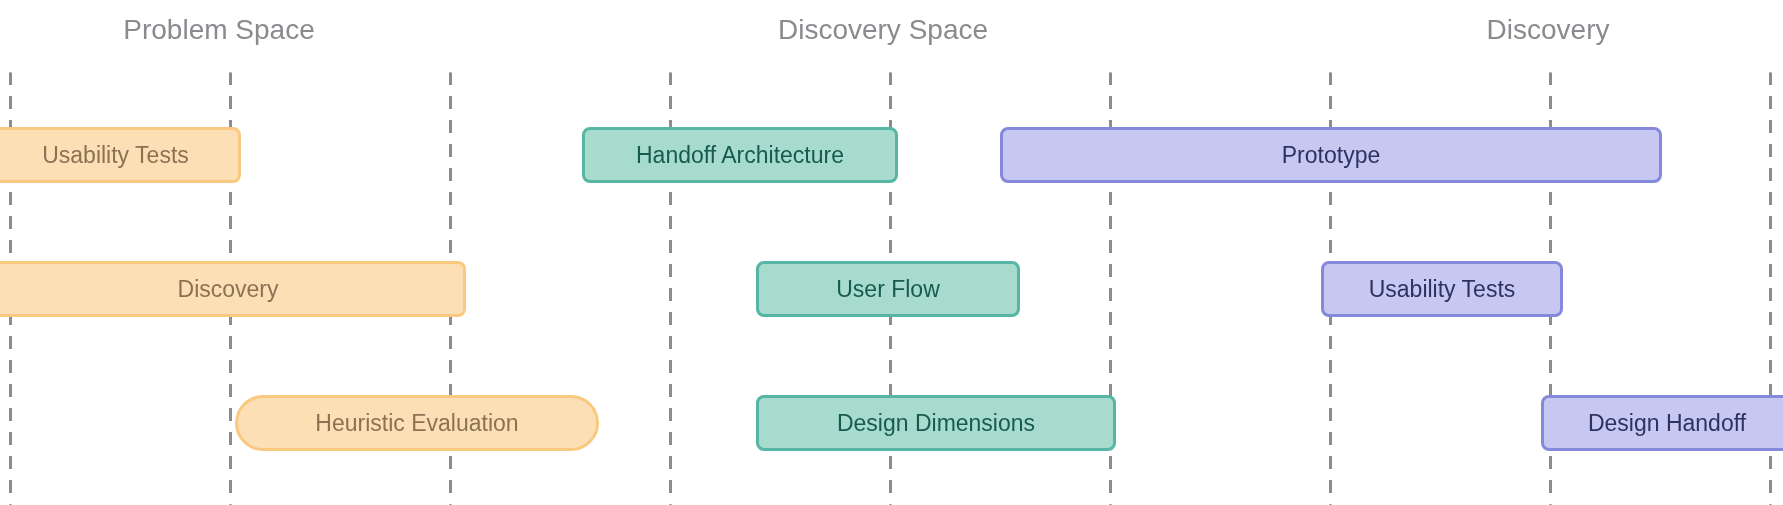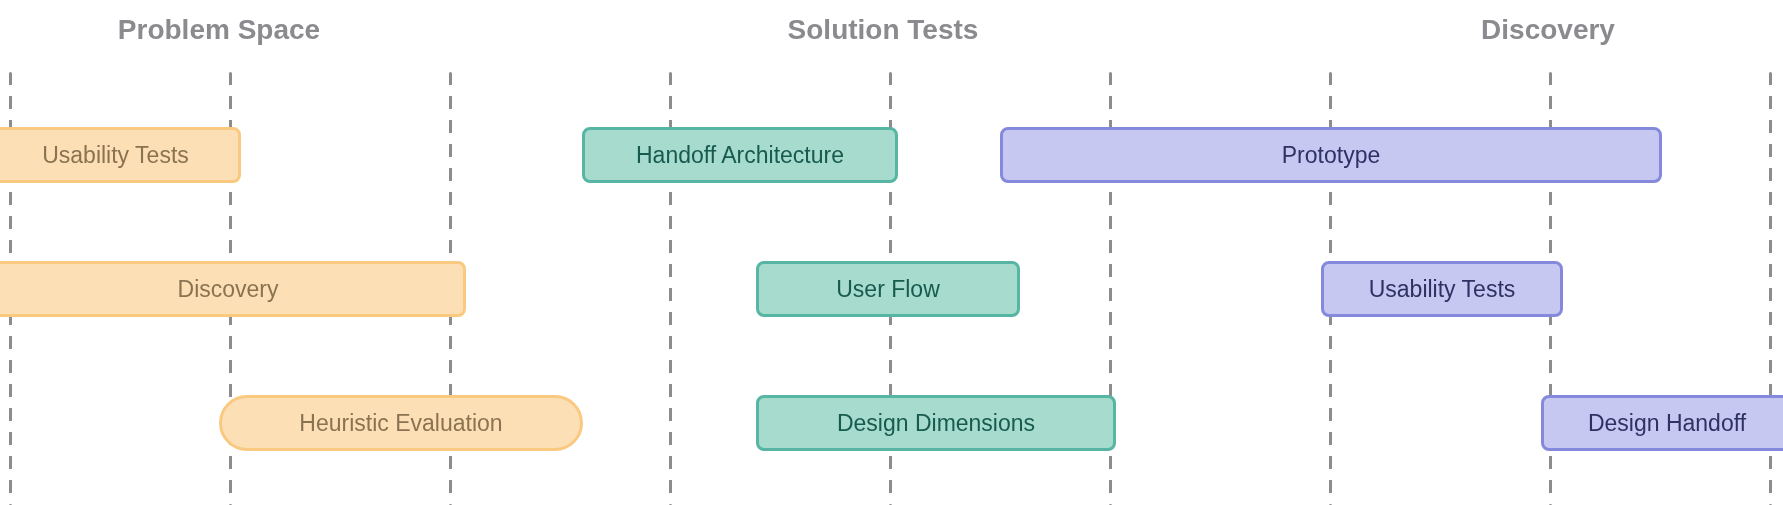--- a/index.html
+++ b/index.html
@@ -9,21 +9,21 @@
     height: 505px;
     overflow: hidden;
     background: #ffffff;
     font-family: "Liberation Sans", sans-serif;
   }
   .phase-header {
     position: absolute;
     top: 14px;
     transform: translateX(-50%);
     font-size: 28px;
-    font-weight: 700;
+    font-weight: 400;
     color: var(--phase_header_text, #8a8a8f);
     white-space: nowrap;
   }
   .gridline {
     position: absolute;
     top: 72px;
     bottom: 0;
     width: 3px;
     border-radius: 2px;
     background: repeating-linear-gradient(
@@ -61,21 +61,21 @@
     color: var(--purple_text, #2e3263);
   }
 </style>
 </head>
 <body>
 
 <div id="canvas">
 
   <div>
     <div class="phase-header" style="left:219px">Problem Space</div>
-    <div class="phase-header" style="left:883px">Solution Tests</div>
+    <div class="phase-header" style="left:883px">Discovery Space</div>
     <div class="phase-header" style="left:1548px">Discovery</div>
   </div>
 
   <div>
       <div class="gridline" style="left: 9px;"></div>
       <div class="gridline" style="left: 229px;"></div>
       <div class="gridline" style="left: 449px;"></div>
       <div class="gridline" style="left: 669px;"></div>
       <div class="gridline" style="left: 889px;"></div>
       <div class="gridline" style="left: 1109px;"></div>
@@ -84,18 +84,18 @@
       <div class="gridline" style="left: 1769px;"></div>
     </div>
 
   <div>
       <div class="bar orange" style="left: -10px; width: 251px; top: 127px;">Usability Tests</div>
       <div class="bar teal" style="left: 582px; width: 316px; top: 127px;">Handoff Architecture</div>
       <div class="bar purple" style="left: 1000px; width: 662px; top: 127px;">Prototype</div>
       <div class="bar orange" style="left: -10px; width: 476px; top: 261px;">Discovery</div>
       <div class="bar teal" style="left: 756px; width: 264px; top: 261px;">User Flow</div>
       <div class="bar purple" style="left: 1321px; width: 242px; top: 261px;">Usability Tests</div>
-      <div class="bar orange" style="left: 219px; width: 364px; top: 395px; border-radius: 28px;">Heuristic Evaluation</div>
+      <div class="bar orange" style="left: 235px; width: 364px; top: 395px; border-radius: 28px;">Heuristic Evaluation</div>
       <div class="bar teal" style="left: 756px; width: 360px; top: 395px;">Design Dimensions</div>
       <div class="bar purple" style="left: 1541px; width: 252px; top: 395px;">Design Handoff</div>
     </div>
 
 </div>
 
 </body></html>

